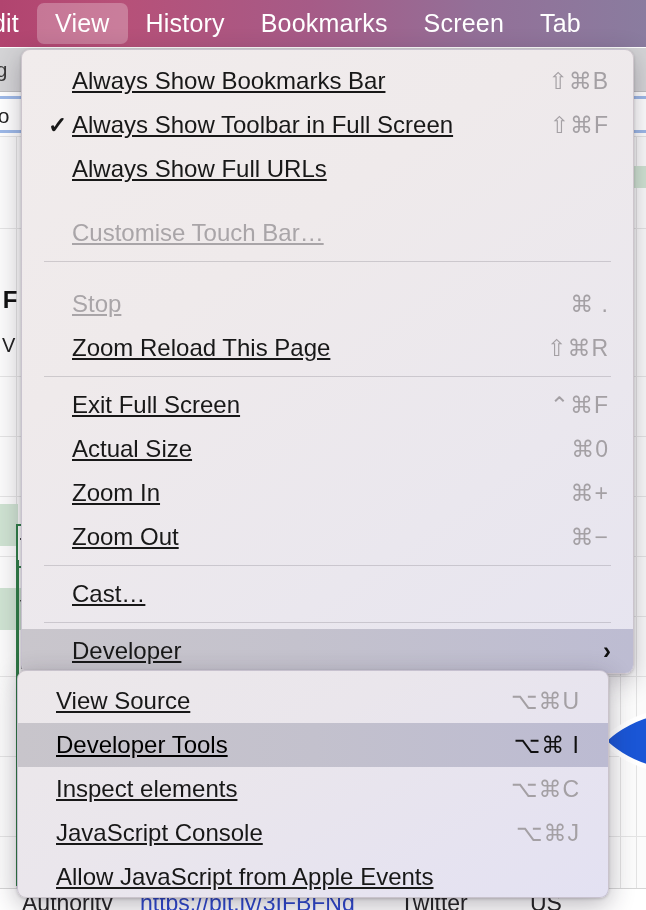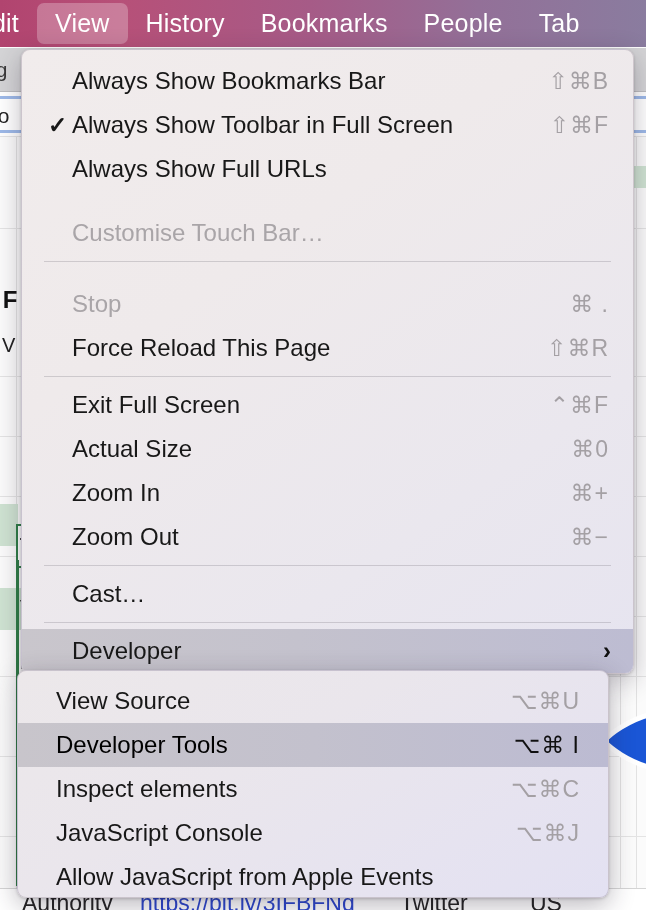--- a/index.html
+++ b/index.html
@@ -125,21 +125,21 @@
     padding: 0 14px 0 28px;
     font-size: 24px;
     color: #181818;
     white-space: nowrap;
   }
   .mi .check {
     position: absolute; left: 26px; top: 50%; transform: translateY(-50%);
     font-size: 23px; font-weight: bold; color: #181818;
     width: 22px;
   }
-  .mi .label { margin-left: 22px; }
+  .mi .label { margin-left: 22px; text-decoration: underline; }
   .mi.disabled { color: #a9a5a8; margin-top: 20px; }
   .mi .short {
     margin-left: auto;
     font-size: 23px;
     color: #a4a0a4;
     letter-spacing: 1px;
     padding-right: 10px;
   }
   .mi .chev {
     margin-left: auto; font-size: 24px; color: #1a1a1a;
@@ -234,21 +234,21 @@
   <svg id="blue-marker" viewBox="0 0 56 62">
     <path d="M54 4 C30 10 12 24 6 31 C12 38 30 52 54 58 Z" fill="#1a56d6" stroke="#ffffff" stroke-width="5" stroke-linejoin="round"></path>
   </svg>
 </div>
 
 <div id="menubar">
   <span class="mb-item clipped-left">dit</span>
   <span class="mb-item active">View</span>
   <span class="mb-item">History</span>
   <span class="mb-item">Bookmarks</span>
-  <span class="mb-item">People</span>
+  <span class="mb-item">Screen</span>
   <span class="mb-item">Tab</span>
 </div>
 
 <div id="view-menu">
 
   <div class="mi">
     <span class="check"></span>
     <span class="label">Always Show Bookmarks Bar</span>
     <span class="short">⇧⌘B</span>
   </div>
@@ -274,21 +274,21 @@
   <div class="msep"></div>
 
   <div class="mi disabled">
     <span class="check"></span>
     <span class="label">Stop</span>
     <span class="short">⌘ .</span>
   </div>
 
   <div class="mi">
     <span class="check"></span>
-    <span class="label">Force Reload This Page</span>
+    <span class="label">Zoom Reload This Page</span>
     <span class="short">⇧⌘R</span>
   </div>
 
   <div class="msep"></div>
 
   <div class="mi">
     <span class="check"></span>
     <span class="label">Exit Full Screen</span>
     <span class="short">⌃⌘F</span>
   </div>

